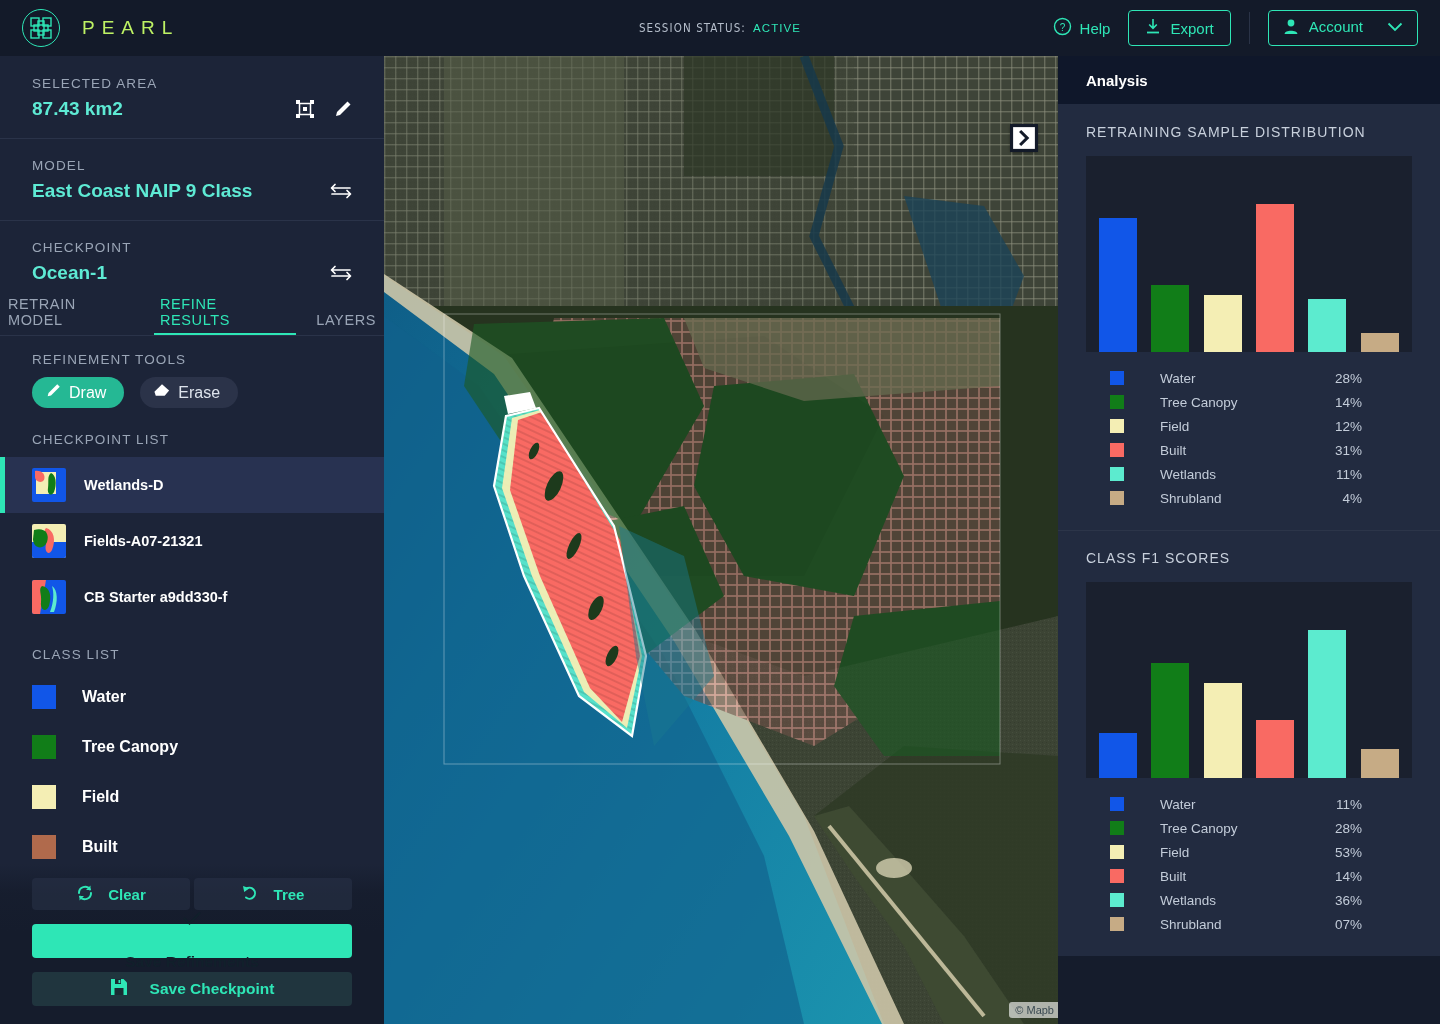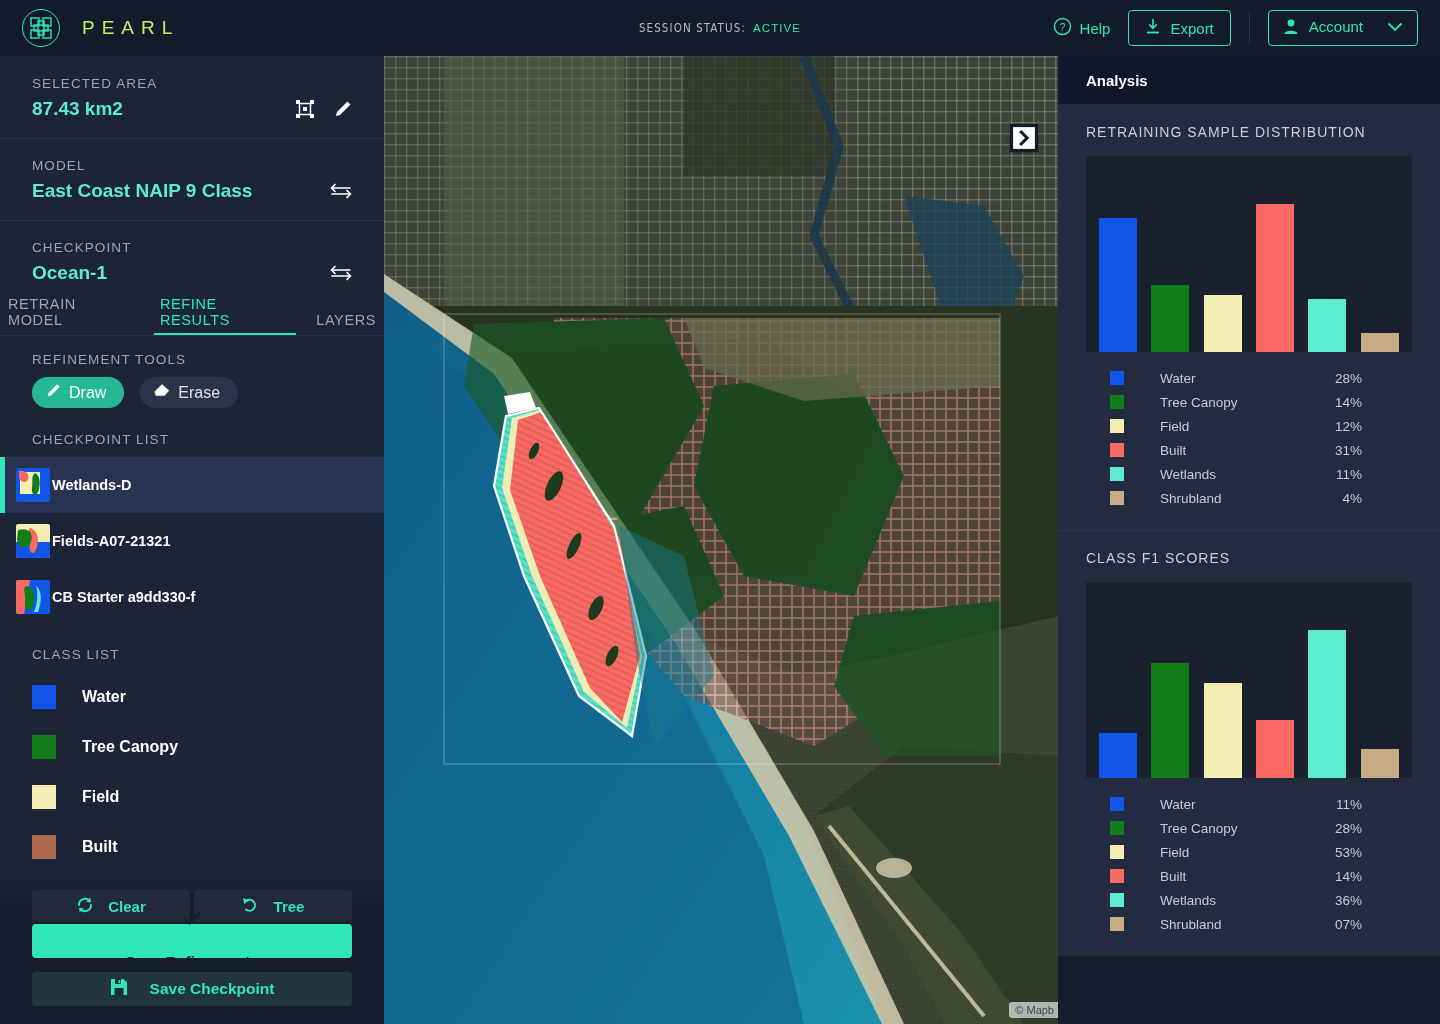--- a/index.html
+++ b/index.html
@@ -114,22 +114,22 @@
   .tool-pill {
     display: flex; align-items: flex-end; gap: 8px;
     border-radius: 20px; padding: 6px 18px 6px 14px;
     font-size: 16px; cursor: pointer; font-weight: 500;
   }
   .tool-pill.on { background: #25b894; color: #ffffff; }
   .tool-pill.off { background: #2b3349; color: #dde3ec; }
 
   .ckpt-list { margin-bottom: 22px; }
   .ckpt-item {
-    display: flex; align-items: center; gap: 2px;
-    padding: 11px 16px; cursor: pointer; position: relative;
+    display: flex; align-items: center; gap: 18px;
+    padding: 11px 32px; cursor: pointer; position: relative;
   }
   .ckpt-item.active { background: #283251; }
   .ckpt-item.active::before {
     content: ""; position: absolute; left: 0; top: 0; bottom: 0;
     width: 5px; background: #2ee6b6;
   }
   .ckpt-thumb { width: 34px; height: 34px; border-radius: 2px; overflow: hidden; flex: none; }
   .ckpt-name { color: #ffffff; font-size: 14.5px; font-weight: bold; }
 
   .class-list { }
@@ -140,21 +140,21 @@
   .class-sw { width: 24px; height: 24px; flex: none; }
   .class-name { color: #ffffff; font-size: 16px; font-weight: bold; }
 
   
   .sb-footer {
     position: absolute; left: 0; right: 0; bottom: 0;
     padding: 14px 32px 18px 32px;
     background: linear-gradient(to bottom, rgba(21,28,44,0) 0%, rgba(21,28,44,0.82) 18%, #151c2c 42%);
     z-index: 5;
   }
-  .footer-row { display: flex; gap: 4px; margin-bottom: 2px; }
+  .footer-row { display: flex; gap: 4px; margin-bottom: 14px; }
   .btn-ghost {
     flex: 1; display: flex; align-items: center; justify-content: center; gap: 14px;
     background: rgba(41,51,73,0.55); border: none; border-radius: 4px;
     color: #2ee6b6; font-size: 15px; font-weight: bold; height: 32px; cursor: pointer;
     font-family: "Liberation Sans", sans-serif;
   }
   .btn-primary {
     width: 100%; display: flex; align-items: center; justify-content: center; gap: 24px;
     background: #2ee6b6; border: none; border-radius: 4px;
     color: #11202b; font-size: 15.5px; font-weight: bold; height: 34px; cursor: pointer;

